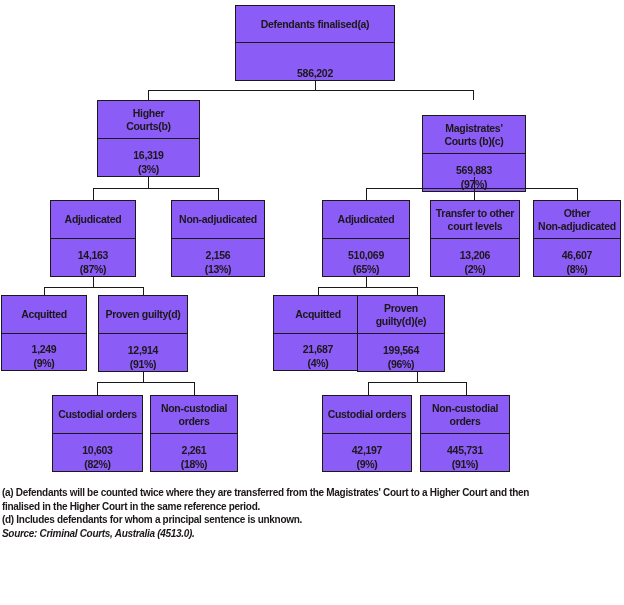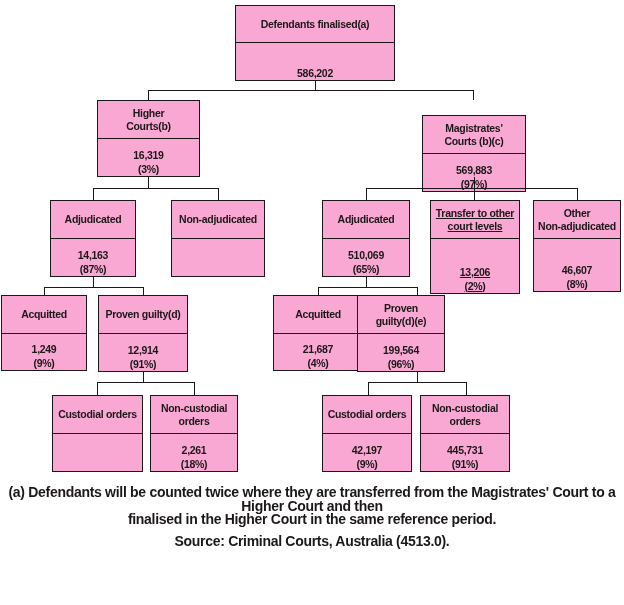--- a/index.html
+++ b/index.html
@@ -14,21 +14,21 @@
     background: #ffffff;
     font-family: "Liberation Sans", "DejaVu Sans", sans-serif;
     color: #1c1718;
     overflow: hidden;
   }
   
   .node {
     position: absolute;
     box-sizing: border-box;
     border: 1px solid #1c1718;
-    background: #f9a8d4;
+    background: #8b5cf6;
     display: flex;
     flex-direction: column;
     text-align: center;
     font-size: 10.5px;
     font-weight: bold;
     letter-spacing: -0.3px;
     line-height: 13px;
   }
   .node-label {
     flex: 0 0 37px;
@@ -48,52 +48,51 @@
     line-height: 13.5px;
   }
   
   .n-root        { left: 235px; top: 5px;   width: 160px; height: 76px; }
   .n-root .node-label { flex-basis: 36px; }
   .n-higher      { left: 97px;  top: 100px; width: 103px; height: 77px; }
   .n-mag         { left: 422px; top: 100px; width: 104px; height: 77px; margin-top: 15px; }
   .n-adj-h       { left: 50px;  top: 200px; width: 86px;  height: 77px; }
   .n-nonadj-h    { left: 171px; top: 200px; width: 94px;  height: 77px; }
   .n-adj-m       { left: 322px; top: 200px; width: 88px;  height: 77px; }
-  .n-transfer    { left: 430px; top: 200px; width: 90px;  height: 94px; text-decoration: underline; }
-  .n-other-m     { left: 533px; top: 200px; width: 88px;  height: 92px; }
+  .n-transfer    { left: 430px; top: 200px; width: 90px;  height: 77px; }
+  .n-other-m     { left: 533px; top: 200px; width: 88px;  height: 77px; }
   .n-acq-h       { left: 1px;   top: 295px; width: 86px;  height: 76px; }
   .n-guilty-h    { left: 98px;  top: 295px; width: 90px;  height: 77px; }
   .n-acq-m       { left: 273px; top: 295px; width: 90px;  height: 76px; }
   .n-guilty-m    { left: 357px; top: 295px; width: 88px;  height: 77px; }
   .n-cust-h      { left: 52px;  top: 395px; width: 91px;  height: 77px; }
   .n-noncust-h   { left: 150px; top: 395px; width: 88px;  height: 77px; }
   .n-cust-m      { left: 322px; top: 395px; width: 90px;  height: 77px; }
   .n-noncust-m   { left: 420px; top: 395px; width: 90px;  height: 77px; }
   
   .ln {
     position: absolute;
     background: #1c1718;
   }
   
   .footnotes {
     position: absolute;
     left: 2px;
     top: 486px;
     width: 620px;
-    font-size: 14px;
+    font-size: 10px;
     font-weight: bold;
     letter-spacing: -0.3px;
     line-height: 13.6px;
-    text-align: center;
   }
   .footnote {
     white-space: pre-line;
   }
   .source {
-    margin-top: 8px;
+    font-style: italic;
   }
 </style>
 </head>
 <body>
 
 <div class="canvas">
 
   <div class="node n-root">
     <div class="node-label">Defendants finalised(a)</div>
     <div class="node-value">
@@ -120,20 +119,24 @@
 
   <div class="node n-adj-h">
     <div class="node-label">Adjudicated</div>
     <div class="node-value">
       <span>14,163</span>
       <span>(87%)</span>
     </div>
   </div>
   <div class="node n-nonadj-h">
     <div class="node-label">Non-adjudicated</div>
+    <div class="node-value">
+      <span>2,156</span>
+      <span>(13%)</span>
+    </div>
   </div>
   <div class="node n-adj-m">
     <div class="node-label">Adjudicated</div>
     <div class="node-value">
       <span>510,069</span>
       <span>(65%)</span>
     </div>
   </div>
   <div class="node n-transfer">
     <div class="node-label">Transfer to other
@@ -177,20 +180,24 @@
     <div class="node-label">Proven
 guilty(d)(e)</div>
     <div class="node-value">
       <span>199,564</span>
       <span>(96%)</span>
     </div>
   </div>
 
   <div class="node n-cust-h">
     <div class="node-label">Custodial orders</div>
+    <div class="node-value">
+      <span>10,603</span>
+      <span>(82%)</span>
+    </div>
   </div>
   <div class="node n-noncust-h">
     <div class="node-label">Non-custodial
 orders</div>
     <div class="node-value">
       <span>2,261</span>
       <span>(18%)</span>
     </div>
   </div>
   <div class="node n-cust-m">
@@ -241,16 +248,17 @@
   <div class="ln" style="left:194px;top:382px;width:1px;height:13px"></div>
 
   <div class="ln" style="left:417px;top:372px;width:1px;height:10px"></div>
   <div class="ln" style="left:368px;top:382px;width:99px;height:1px"></div>
   <div class="ln" style="left:368px;top:382px;width:1px;height:13px"></div>
   <div class="ln" style="left:466px;top:382px;width:1px;height:13px"></div>
 
   <div class="footnotes">
     <div class="footnote">(a) Defendants will be counted twice where they are transferred from the Magistrates' Court to a Higher Court and then
 finalised in the Higher Court in the same reference period.</div>
+    <div class="footnote">(d) Includes defendants for whom a principal sentence is unknown.</div>
     <div class="source">Source: Criminal Courts, Australia (4513.0).</div>
   </div>
 
 </div>
 
 </body></html>

